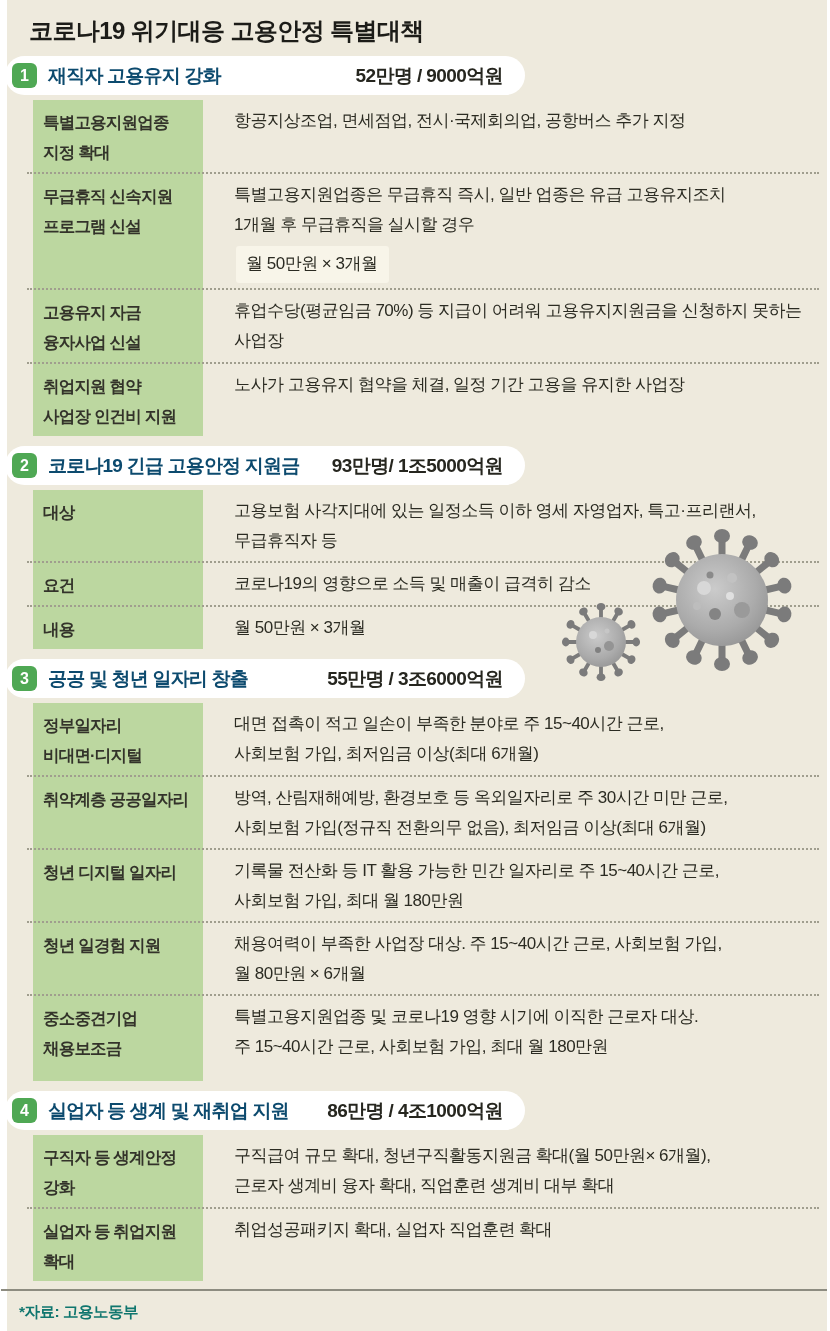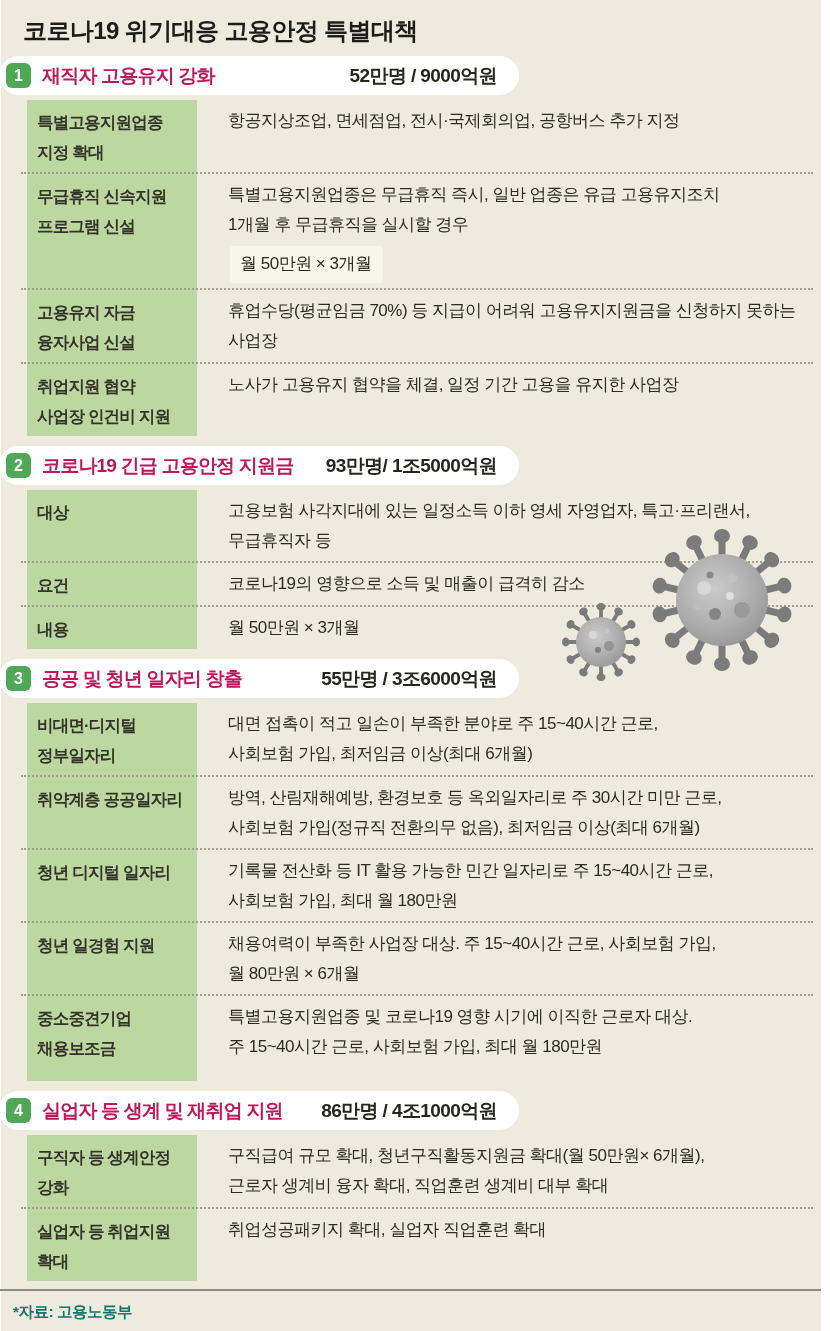--- a/index.html
+++ b/index.html
@@ -1,37 +1,37 @@
 <!DOCTYPE html>
 <html><head>
 <meta charset="utf-8">
 <style>
   html,body{margin:0;padding:0;}
   .page{
     position:relative;width:830px;height:1331px;overflow:hidden;
     background:#ffffff;font-family:"Liberation Sans","DejaVu Sans",sans-serif;
   }
   .canvas{
-    position:absolute;left:1px;top:0;width:820px;height:1331px;
+    position:absolute;left:7px;top:0;width:820px;height:1331px;
     background:#eeeadd;
   }
   .title{
     padding:16px 0 0 22px;font-size:24px;font-weight:800;color:#1c1c18;
     letter-spacing:-0.6px;line-height:30px;
   }
   .pill{
     margin:10px 0 5px -2px;width:520px;height:39px;background:#ffffff;
     border-radius:20px;display:flex;align-items:center;box-sizing:border-box;
   }
   .badge{
     width:25px;height:25px;margin-left:7px;background:#4fa854;border-radius:6px;
     color:#ffffff;font-size:16px;font-weight:bold;display:flex;align-items:center;
     justify-content:center;flex:none;
   }
-  .sec-title{margin-left:11px;font-size:19px;font-weight:800;color:#be185d;letter-spacing:-0.8px;white-space:nowrap;}
+  .sec-title{margin-left:11px;font-size:19px;font-weight:800;color:#0c4a6e;letter-spacing:-0.8px;white-space:nowrap;}
   .sec-stats{margin-left:auto;margin-right:22px;font-size:19px;font-weight:600;color:#26261f;letter-spacing:-0.6px;white-space:nowrap;text-align:center;}
   .rows{
     margin-left:26px;margin-right:8px;
     background:linear-gradient(90deg,#bcd7a0 0,#bcd7a0 170px,rgba(0,0,0,0) 170px);
   }
   .row{display:flex;padding:6px 0 5px 0;}
   .row.tall{padding-bottom:18px;}
   .rlabel{
     width:179px;flex:none;box-sizing:border-box;padding-left:10px;padding-top:1px;
     font-size:16.5px;font-weight:bold;color:#33332a;line-height:30px;letter-spacing:-0.8px;
@@ -147,22 +147,22 @@
     </div>
 
     <div class="pill">
       <div class="badge">3</div>
       <div class="sec-title">공공 및 청년 일자리 창출</div>
       <div class="sec-stats">55만명 / 3조6000억원</div>
     </div>
     <div class="rows">
       <div class="row">
         <div class="rlabel">
+          <div>정부일자리</div>
           <div>비대면·디지털</div>
-          <div>정부일자리</div>
         </div>
         <div class="rcontent">
           <div>대면 접촉이 적고 일손이 부족한 분야로 주 15~40시간 근로,</div>
           <div>사회보험 가입, 최저임금 이상(최대 6개월)</div>
         </div>
       </div>
       <div class="divider"></div>
       <div class="row">
         <div class="rlabel">
           <div>취약계층 공공일자리</div>

